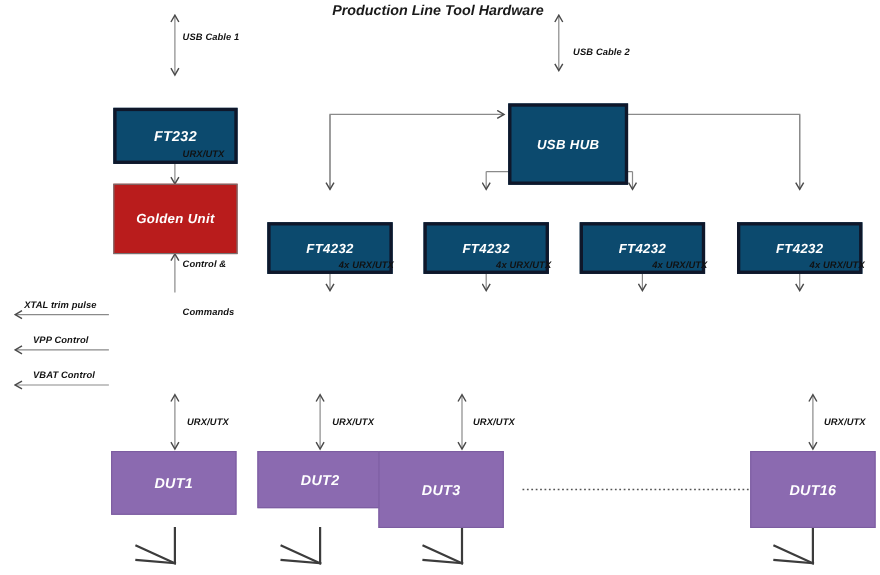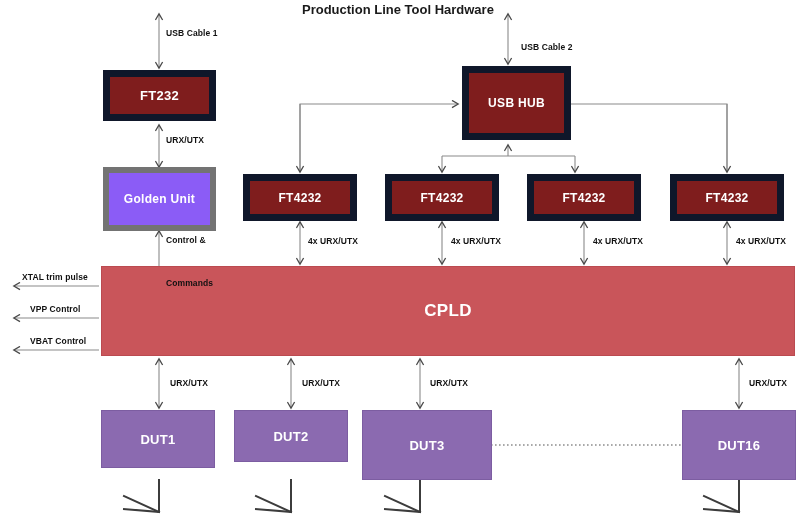--- a/index.html
+++ b/index.html
@@ -6,36 +6,37 @@
   body{
     font-family:"Liberation Sans","DejaVu Sans",sans-serif;
     -webkit-font-smoothing:antialiased;
   }
   #canvas{
     position:relative;
     width:800px;
     height:523px;
     background:#ffffff;
     overflow:hidden;
+    font-style:italic;
   }
   .box{
     position:absolute;
     box-sizing:border-box;
     display:flex;
     align-items:center;
     justify-content:center;
     color:#ffffff;
     font-weight:bold;
     letter-spacing:.3px;
     text-align:center;
   }
-  .box.blue{background:#7f1d1d;border:7px solid #0f172a;}
+  .box.blue{background:#0c4a6e;border:3px solid #0f172a;margin-top:28px;}
   .box.orange{background:#f7a košice;}
   .box.orange{background:#f9a košice;}
-  .box.orange{background:#8b5cf6;border:6px solid #737373;}
+  .box.orange{background:#b91c1c;border:1px solid #737373;}
   .box.red{background:#c9555a;border:1px solid #bb4a50;}
   .box.purple{background:#8b6ab0;border:1px solid #7c5da1;}
   .title{
     position:absolute;
     font-size:13px;
     font-weight:bold;
     color:#1a1a1a;
     white-space:nowrap;
   }
   .lbl{
@@ -138,25 +139,24 @@
 
   <div class="box orange f16" style="left:103px;top:167px;width:113px;height:64px;">Golden Unit</div>
 
   <div class="box blue f16" style="left:462px;top:66px;width:109px;height:74px;">USB HUB</div>
 
   <div class="box blue f16" style="left:243px;top:174px;width:114px;height:47px;">FT4232</div>
   <div class="box blue f16" style="left:385px;top:174px;width:114px;height:47px;">FT4232</div>
   <div class="box blue f16" style="left:527px;top:174px;width:114px;height:47px;">FT4232</div>
   <div class="box blue f16" style="left:670px;top:174px;width:114px;height:47px;">FT4232</div>
 
-  <div class="box red f22" style="left:101px;top:266px;width:694px;height:90px;">CPLD</div>
 
   <div class="box purple f18" style="left:101px;top:410px;width:114px;height:58px;">DUT1</div>
   <div class="box purple f18" style="left:234px;top:410px;width:114px;height:52px;">DUT2</div>
-  <div class="box purple f18" style="left:362px;top:410px;width:130px;height:70px;">DUT3</div>
+  <div class="box purple f18" style="left:344px;top:410px;width:114px;height:70px;">DUT3</div>
   <div class="box purple f18" style="left:682px;top:410px;width:114px;height:70px;">DUT16</div>
 
   <div class="lbl" style="left:166px;top:28px;">USB Cable 1</div>
   <div class="lbl" style="left:166px;top:135px;">URX/UTX</div>
   <div class="lbl" style="left:166px;top:235px;">Control &amp;</div>
   <div class="lbl" style="left:166px;top:246px;margin-top:32px;">Commands</div>
 
   <div class="lbl" style="left:521px;top:42px;">USB Cable 2</div>
 
   <div class="lbl" style="left:308px;top:236px;">4x URX/UTX</div>

